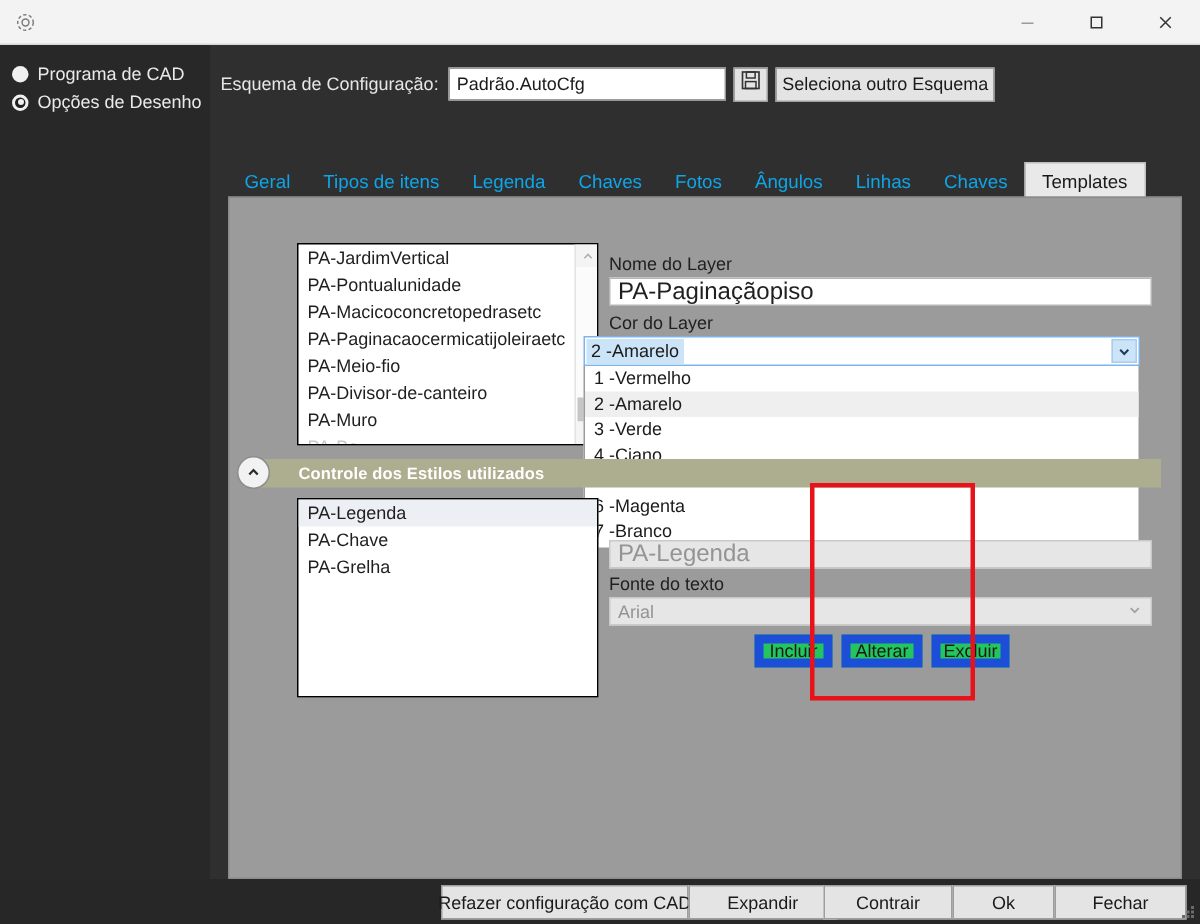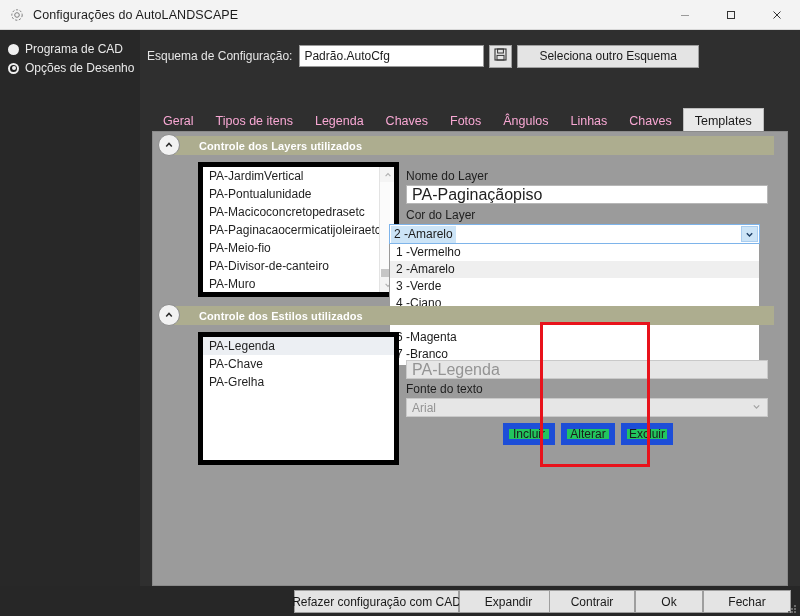--- a/index.html
+++ b/index.html
@@ -78,31 +78,31 @@
     width: 185px; height: 22px; background: #ffffff; border: 1px solid #9a9a9a;
     font-size: 12px; color: #1b1b1b; padding: 0 4px; line-height: 20px;
     font-family: "Liberation Sans", sans-serif;
   }
   #scheme-save {
     width: 23px; height: 23px; margin-left: 5px; background: #e4e4e4;
     border: 1px solid #a0a0a0; display: flex; align-items: center; justify-content: center;
   }
   #scheme-other {
     height: 23px; margin-left: 5px; background: #e4e4e4; border: 1px solid #a0a0a0;
-    font-size: 12px; color: #1a1a1a; padding: 0 21px;
+    font-size: 12px; color: #1a1a1a; padding: 0 3px;
     display: flex; align-items: center; white-space: nowrap;
   }
 
   
   #tabstrip {
     position: absolute; left: 12px; top: 78px; width: 636px; height: 24px;
     display: flex; align-items: flex-end;
   }
   .tab {
-    height: 22px; padding: 0 11px; font-size: 12.5px; color: #f9a8d4;
+    height: 22px; padding: 0 11px; font-size: 12.5px; color: #0ea5e9;
     display: flex; align-items: center; white-space: nowrap;
   }
   .tab.active {
     background: #e9e9e9; color: #1a1a1a; height: 24px;
     border: 1px solid #bdbdbd; border-bottom: none;
   }
 
   
   #tabpage {
     position: absolute; left: 12px; top: 101px; width: 636px; height: 455px;
@@ -120,21 +120,21 @@
   }
   .chev-btn {
     position: absolute; left: -12px; top: -2px;
     width: 22px; height: 22px; border-radius: 50%;
     background: #f2f2f2; border: 1px solid #8d8d8d;
     display: flex; align-items: center; justify-content: center;
   }
 
   
   .listbox {
-    position: absolute; background: #ffffff; border: 5px solid #000000;
+    position: absolute; background: #ffffff; border: 1px solid #000000;
     overflow: hidden;
   }
   .lb-item {
     height: 18px; line-height: 18px; font-size: 12px; color: #1f1f1f;
     padding-left: 6px; white-space: nowrap; overflow: hidden;
   }
   .lb-item.selected { background: #eceff3; }
   .lb-scroll {
     position: absolute; right: 0; top: 0; width: 15px; bottom: 0;
     background: #fbfbfb; border-left: 1px solid #e3e3e3;
@@ -223,21 +223,20 @@
 
 <div id="titlebar">
   <span class="tb-icon">
     <svg width="16" height="16" viewBox="0 0 16 16">
       <g fill="none" stroke="#555" stroke-width="1">
         <circle cx="8" cy="8" r="2.3"></circle>
         <circle cx="8" cy="8" r="5.2" stroke-dasharray="2.2 1.6"></circle>
       </g>
     </svg>
   </span>
-  <span class="tb-title">Configurações do AutoLANDSCAPE</span>
   <span class="tb-spacer"></span>
   <div class="winbtn">
     <svg width="12" height="12" viewBox="0 0 12 12">
         <line x1="2" y1="6.5" x2="10" y2="6.5" stroke="#9a9a9a" stroke-width="1"></line>
       </svg>
   </div>
   <div class="winbtn">
     <svg width="12" height="12" viewBox="0 0 12 12">
         <rect x="2.5" y="2.5" width="7" height="7" fill="none" stroke="#333" stroke-width="1"></rect>
       </svg>
@@ -286,28 +285,20 @@
       <div class="tab">Chaves</div>
       <div class="tab">Fotos</div>
       <div class="tab">Ângulos</div>
       <div class="tab">Linhas</div>
       <div class="tab">Chaves</div>
       <div class="tab active">Templates</div>
     </div>
 
     <div id="tabpage">
 
-      <div class="section-head" style="left:17px; top:4px; width:604px;">
-        <div class="chev-btn">
-          <svg width="10" height="10" viewBox="0 0 10 10">
-              <path d="M2.2 6.4 L5 3.4 L7.8 6.4" fill="none" stroke="#2b2b2b" stroke-width="1.5"></path>
-            </svg>
-        </div>
-        <span class="sh-label">Controle dos Layers utilizados</span>
-      </div>
 
       <div class="listbox" style="left:45px; top:30px; width:201px; height:135px;">
         <div class="lb-item">PA-JardimVertical</div>
         <div class="lb-item">PA-Pontualunidade</div>
         <div class="lb-item">PA-Macicoconcretopedrasetc</div>
         <div class="lb-item">PA-Paginacaocermicatijoleiraetc</div>
         <div class="lb-item">PA-Meio-fio</div>
         <div class="lb-item">PA-Divisor-de-canteiro</div>
         <div class="lb-item">PA-Muro</div>
         <div class="lb-item" style="color:#c8c8c8;">PA-Ba</div>

